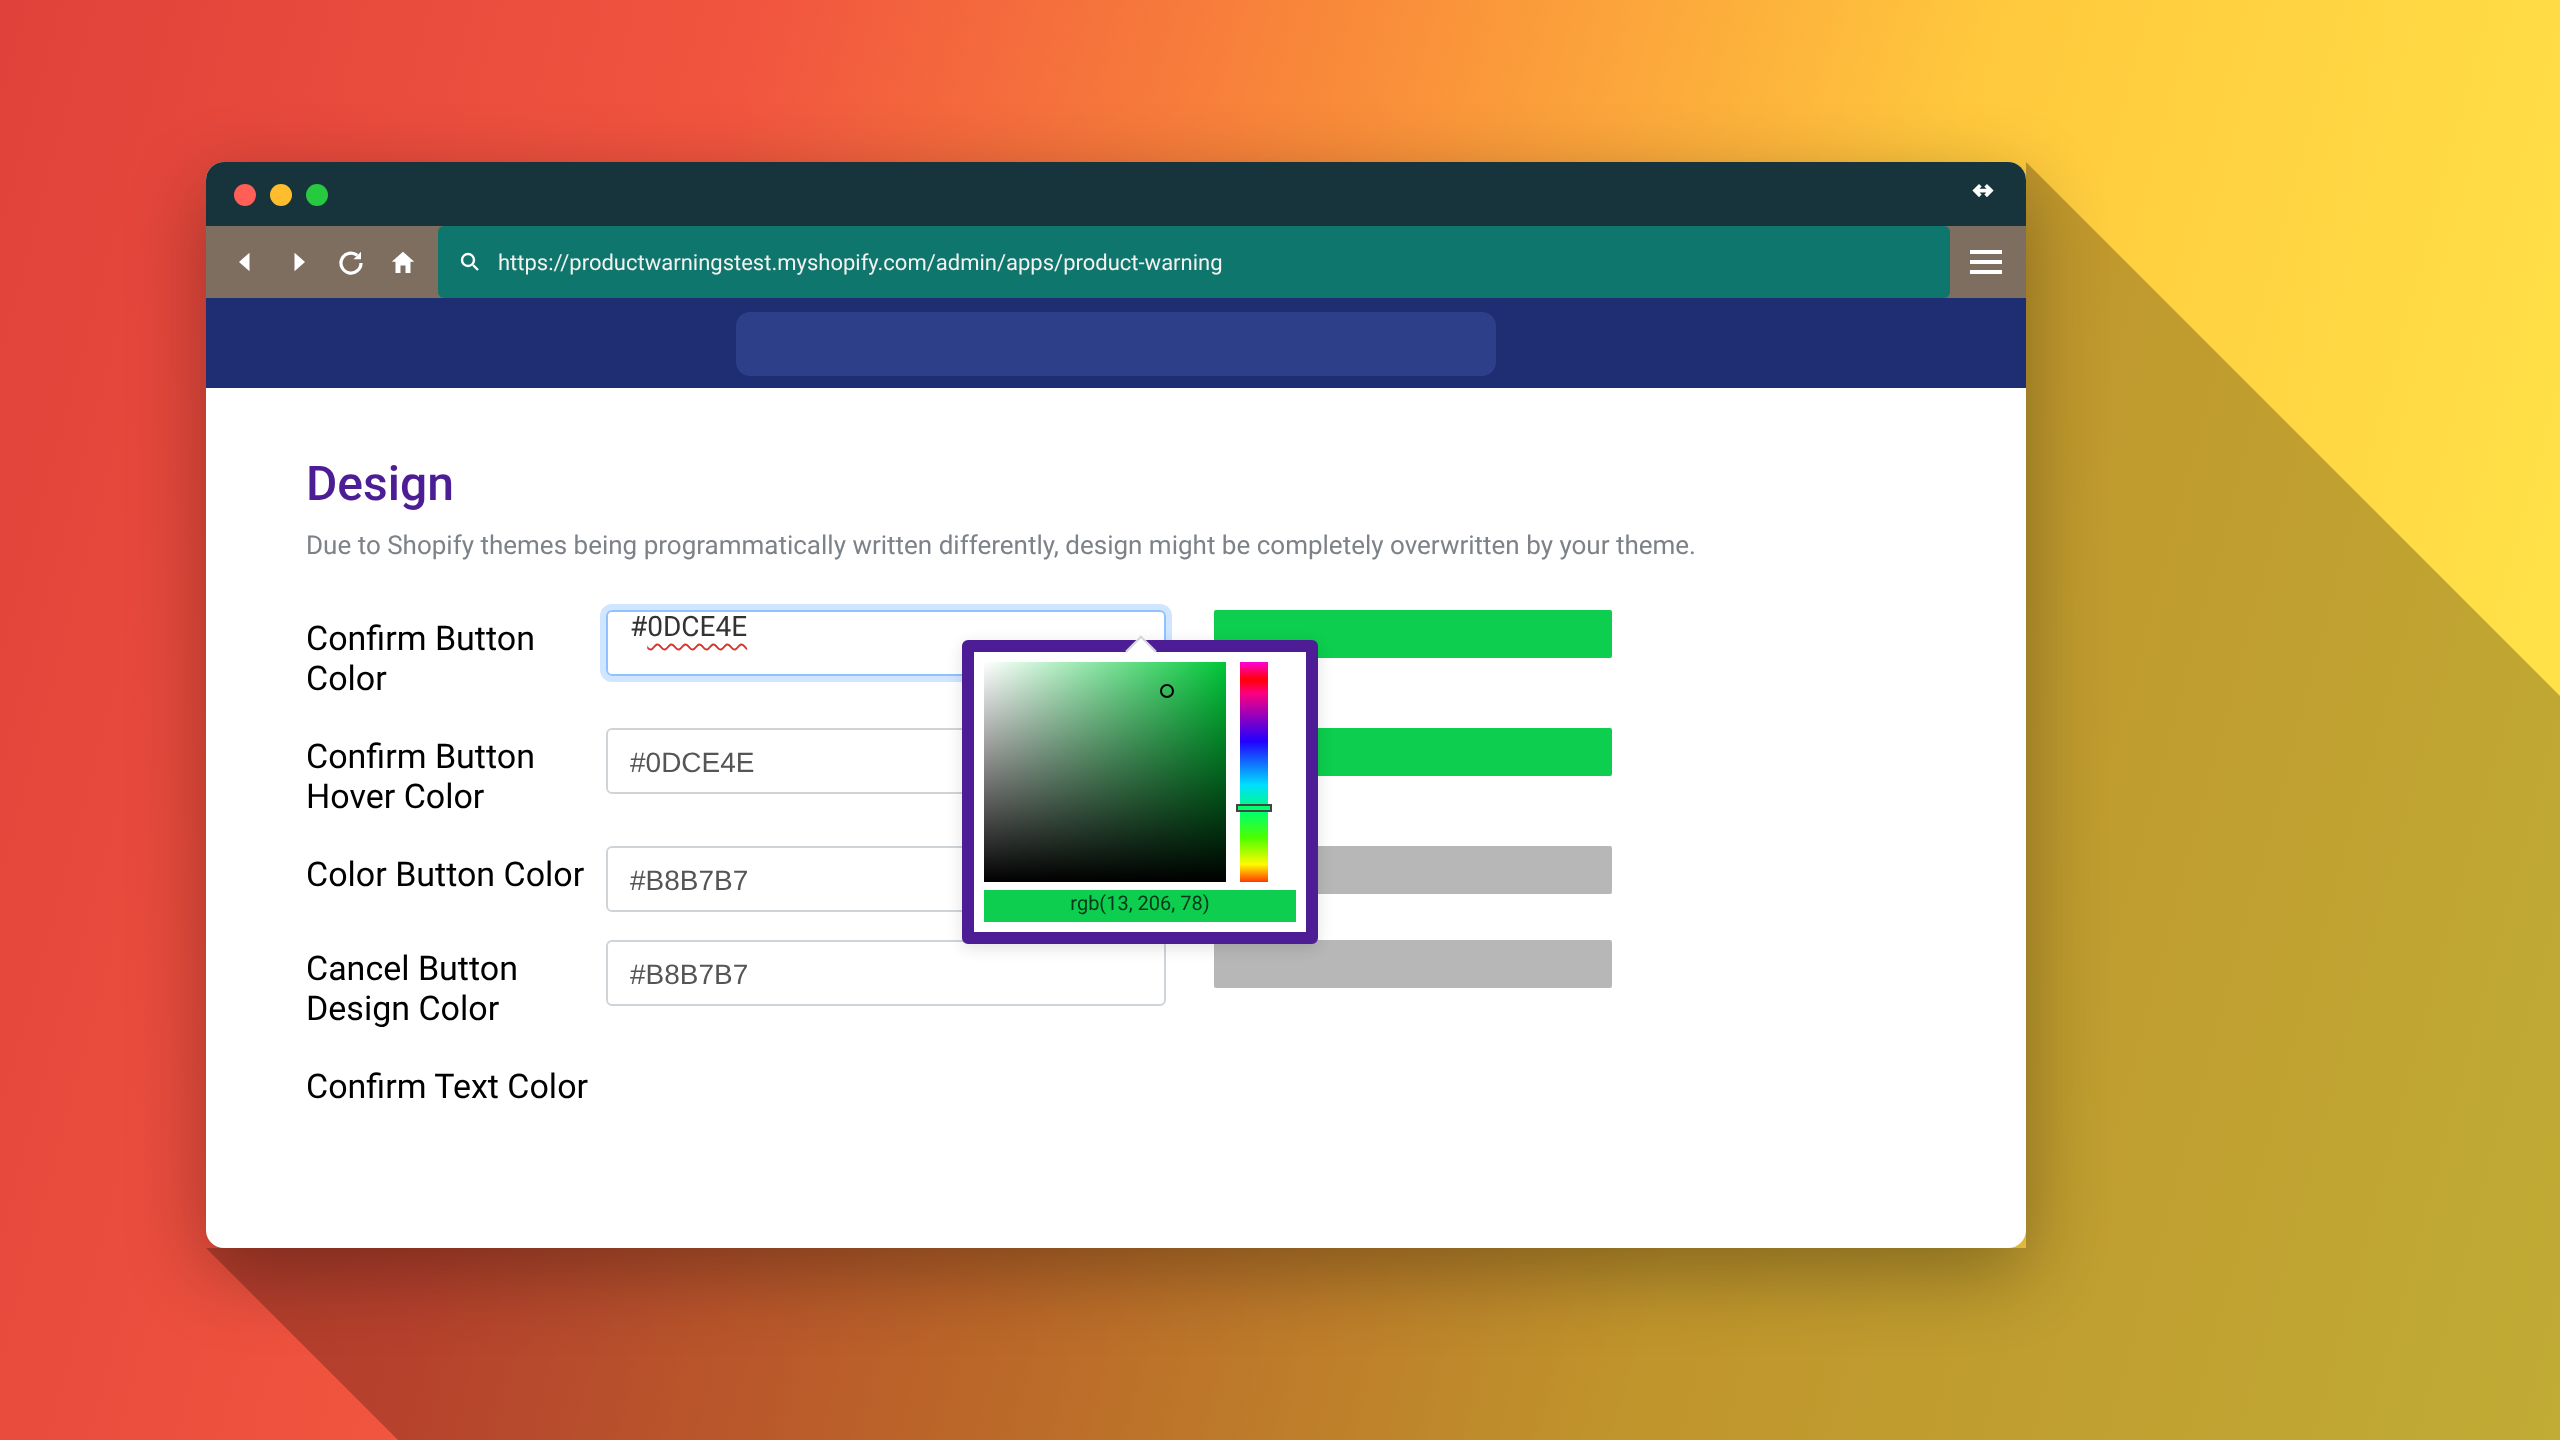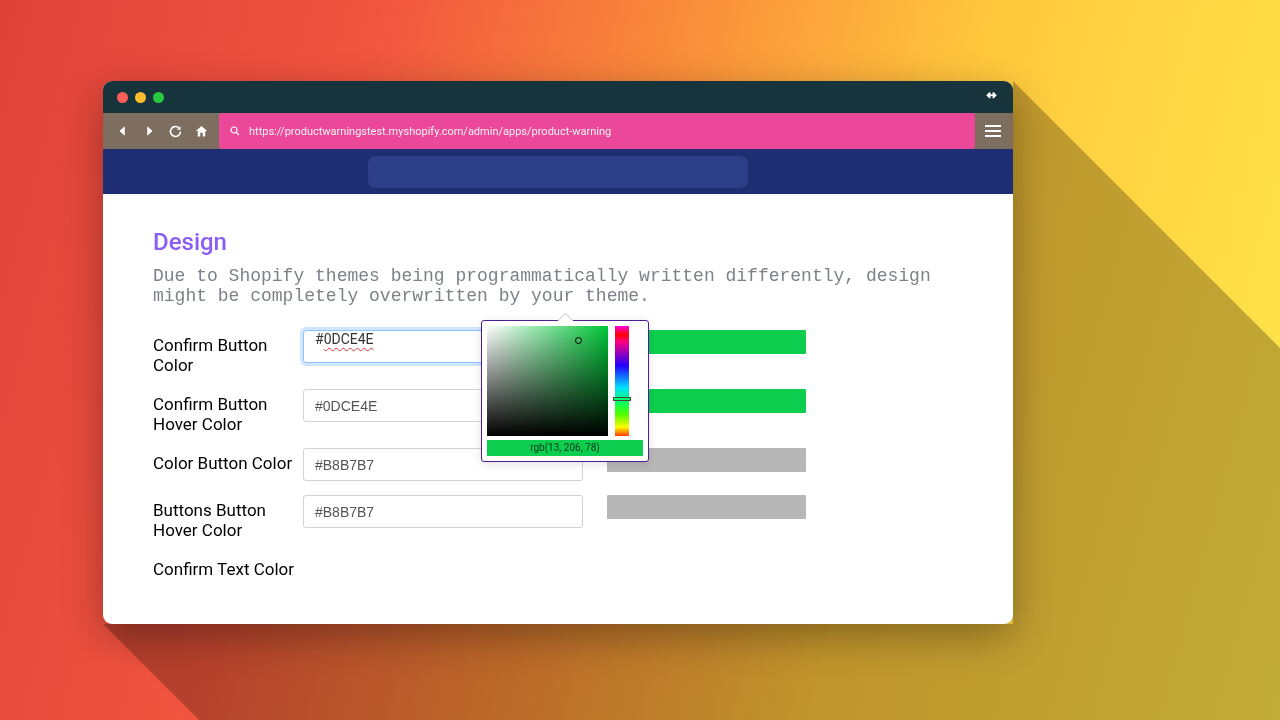--- a/index.html
+++ b/index.html
@@ -10,35 +10,35 @@
   .dots{display:flex;gap:7px;}
   .dot{width:11px;height:11px;border-radius:50%;}
   .dot.r{background:#ff5f56;}
   .dot.y{background:#ffbd2e;}
   .dot.g{background:#27c93f;}
   .fullscreen-icon{color:#fff;font-size:15px;transform:rotate(45deg);position:relative;}
   .fullscreen-icon svg{display:block;}
   .toolbar{height:36px;background:#7d6e60;display:flex;align-items:center;padding:0 12px;gap:10px;color:#fff;}
   .tb-btn{width:16px;height:16px;display:flex;align-items:center;justify-content:center;}
   .tb-btn svg{display:block;}
-  .url{flex:1;display:flex;align-items:center;height:36px;background:#ec4899;border-radius:3px;font-size:11px;padding:0 10px;gap:8px;color:#f4f2ef;}
+  .url{flex:1;display:flex;align-items:center;height:36px;background:#0f766e;border-radius:3px;font-size:11px;padding:0 10px;gap:8px;color:#f4f2ef;}
   .ham{display:flex;flex-direction:column;gap:3px;}
   .ham span{display:block;width:16px;height:2px;background:#fff;}
   .bluebar{height:45px;background:#1f2d72;display:flex;align-items:center;justify-content:center;}
   .bluebar .pill{width:380px;height:32px;background:#2d3f89;border-radius:7px;}
   .content{padding:34px 50px 0 50px;color:#3a3f44;}
-  h2{margin:0 0 10px 0;font-size:24px;font-weight:500;color:#8b5cf6;}
-  .sub{font-size:18px;color:#7d8288;margin:0 0 24px 0;font-family:Liberation Mono, monospace;}
+  h2{margin:0 0 10px 0;font-size:24px;font-weight:500;color:#4c1d95;}
+  .sub{font-size:13px;color:#7d8288;margin:0 0 24px 0;}
   .row{display:flex;align-items:flex-start;margin-bottom:14px;}
   .lab{width:150px;font-size:17px;color:#000000;line-height:20px;padding-top:5px;}
   .inp{width:256px;height:31px;border:1px solid #cfd4d9;border-radius:3px;font-size:14px;padding:0 11px;color:#555;outline:none;}
   .inp.active{border:1px solid #8fc2ff;box-shadow:0 0 0 3px rgba(100,170,255,0.30);color:#333;}
   .squig{text-decoration:underline wavy #d9342a;text-decoration-thickness:1px;text-underline-offset:3px;}
   .swatch{margin-left:24px;width:199px;height:24px;border-radius:1px;}
-  .picker{position:absolute;left:378px;top:239px;width:156px;background:#fff;border:1px solid #4c1d95;border-radius:3px;padding:5px;box-shadow:0 2px 8px rgba(0,0,0,0.12);}
+  .picker{position:absolute;left:378px;top:239px;width:156px;background:#fff;border:6px solid #4c1d95;border-radius:3px;padding:5px;box-shadow:0 2px 8px rgba(0,0,0,0.12);}
   .picker:before{content:"";position:absolute;top:-6px;left:78px;width:10px;height:10px;background:#fff;border-left:1px solid #d0d4d8;border-top:1px solid #d0d4d8;transform:rotate(45deg);}
   .sv{position:relative;width:121px;height:110px;background:linear-gradient(to top,#000,rgba(0,0,0,0)),linear-gradient(to right,#fff,rgba(255,255,255,0)),#00c738;float:left;}
   .sv .cur{position:absolute;width:7px;height:7px;border:1px solid #000;border-radius:50%;box-sizing:border-box;left:88px;top:11px;}
   .hue{position:relative;width:14px;height:110px;margin-left:128px;background:linear-gradient(to bottom,#ff00d8 0%,#ff0004 8%,#ff007e 14%,#2200ff 36%,#00e0ff 56%,#00ff6e 68%,#4eff00 80%,#fffa00 92%,#ff3a00 100%);}
   .hue .hcur{position:absolute;left:-2px;width:18px;height:4px;border:1px solid #444;background:#00ff6e;top:71px;box-sizing:border-box;}
   .readout{clear:both;margin-top:4px;height:16px;background:#0dce4e;text-align:center;font-size:10px;color:#05381b;line-height:16px;}
 </style>
 </head>
 <body>
 
@@ -119,21 +119,21 @@
       <div class="swatch" style="background: rgb(13, 206, 78);"></div>
     </div>
 
     <div class="row">
       <div class="lab">Color Button Color</div>
       <input class="inp" value="#B8B7B7" style="">
       <div class="swatch" style="background: rgb(184, 183, 183);"></div>
     </div>
 
     <div class="row">
-      <div class="lab">Buttons Button Hover Color</div>
+      <div class="lab">Cancel Button Design Color</div>
       <input class="inp" value="#B8B7B7" style="">
       <div class="swatch" style="background: rgb(184, 183, 183);"></div>
     </div>
 
     <div class="row">
       <div class="lab">Confirm Text Color</div>
     </div>
   </div>
 
   <div class="picker">

